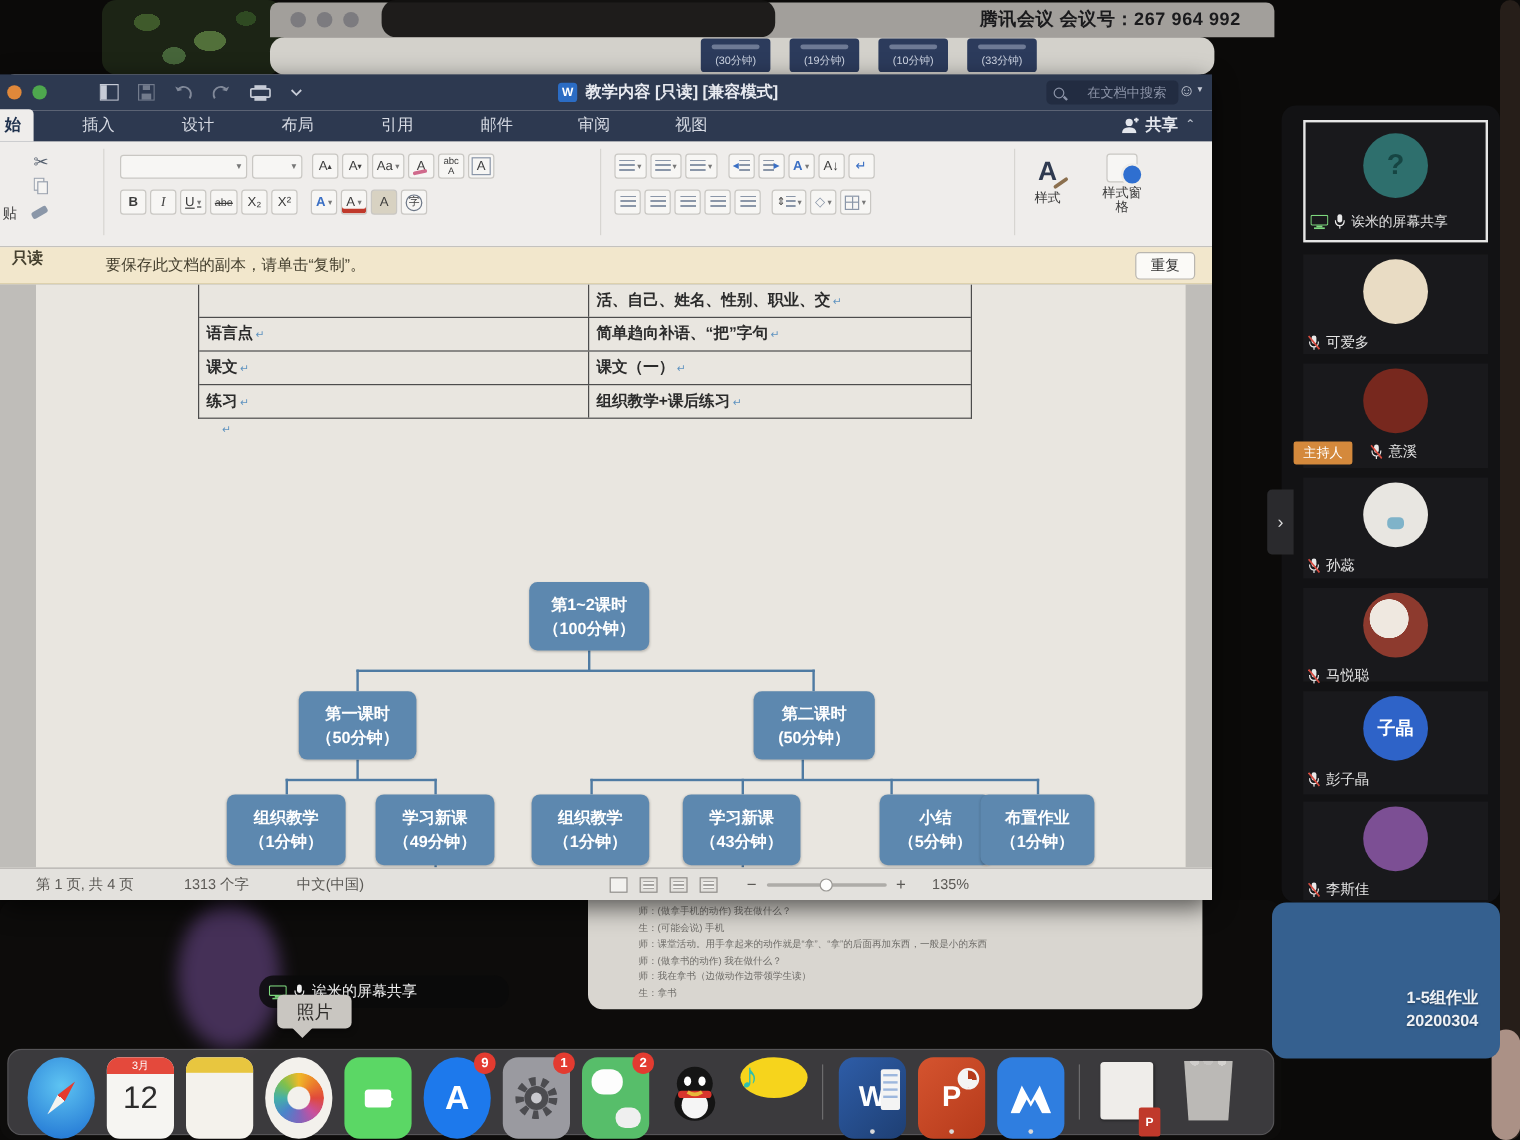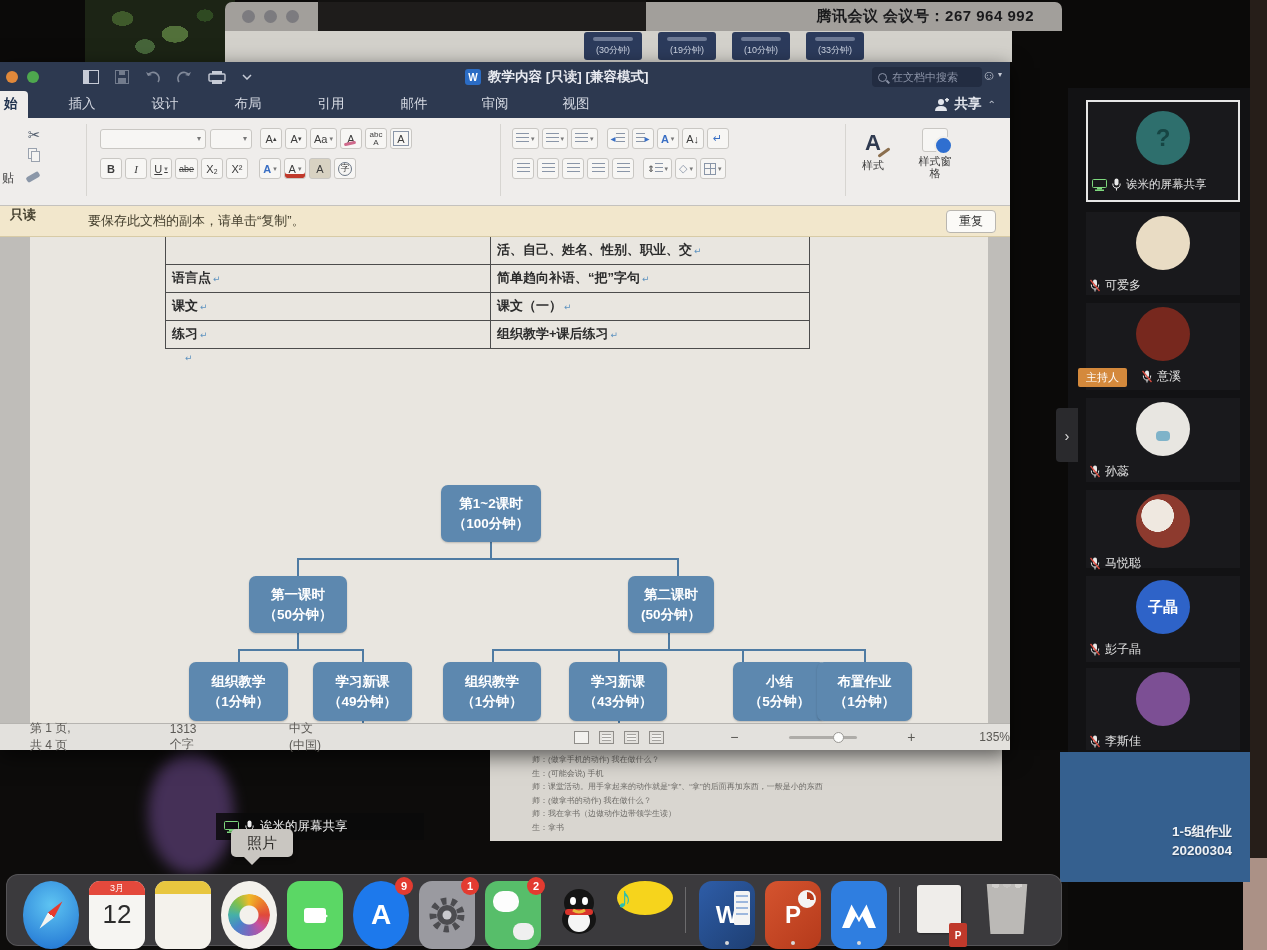--- a/index.html
+++ b/index.html
@@ -1,18 +1,18 @@
 <!DOCTYPE html>
 <html><head>
 <meta charset="utf-8">
 <style>
   html,body{margin:0;padding:0;background:#070606;}
   *{box-sizing:border-box;font-family:"Liberation Sans","DejaVu Sans",sans-serif;}
   #stage{position:relative;width:1267px;height:950px;overflow:hidden;background:#0b0a09;margin:0 auto;}
-  .abs{position:absolute;}
+  .abs{position:absolute;border-radius:12px;}
 
   
   .greenery{left:85px;top:0;width:150px;height:62px;background:
     radial-gradient(18px 12px at 25% 30%,#3f5a2b 0 60%,transparent 61%),
     radial-gradient(22px 14px at 60% 55%,#52703a 0 60%,transparent 61%),
     radial-gradient(14px 10px at 80% 25%,#2f4a22 0 60%,transparent 61%),
     radial-gradient(16px 12px at 40% 75%,#46653a 0 60%,transparent 61%),#1c2415;}
   .right-bezel{left:1250px;top:0;width:17px;height:950px;background:#261e19;}
   .pink-corner{left:1243px;top:858px;width:24px;height:92px;background:#ab9186;}
   .purple-blob{left:148px;top:752px;width:86px;height:122px;background:#53396b;border-radius:50%;filter:blur(7px);opacity:.8;}
@@ -33,21 +33,21 @@
   
   .word-window{left:0;top:62px;width:1010px;height:688px;background:#efedeb;box-shadow:0 6px 20px rgba(0,0,0,.6);}
   .w-titlebar{position:absolute;left:0;top:0;width:100%;height:30px;background:#2d3950;display:flex;align-items:center;}
   .tl{width:12px;height:12px;border-radius:50%;margin-left:9px;}
   .tl.orange{background:#e0883a;margin-left:6px;}
   .tl.green{background:#4ea84e;}
   .w-tools{display:flex;align-items:center;gap:16px;margin-left:44px;}
   .w-tools svg{display:block;}
   .w-doc-title{position:absolute;left:465px;top:0;height:30px;display:flex;align-items:center;gap:7px;color:#e8eaf0;font-size:13.5px;font-weight:bold;}
   .w-docicon{width:16px;height:16px;background:#2b6cc4;border-radius:3px;color:#fff;font-size:10px;font-weight:bold;display:flex;align-items:center;justify-content:center;}
-  .w-search{position:absolute;left:872px;top:5px;width:110px;height:20px;background:#222c41;border-radius:4px;display:flex;align-items:center;gap:5px;padding:0 6px;color:#8b93a7;font-size:11px;}
+  .w-search{position:absolute;left:872px;top:5px;width:110px;height:20px;background:#222c41;border-radius:4px;display:flex;align-items:center;gap:19px;padding:0 6px;color:#8b93a7;font-size:11px;}
   .mag{width:9px;height:9px;border:1.5px solid #8b93a7;border-radius:50%;position:relative;flex:0 0 auto;}
   .mag::after{content:"";position:absolute;left:7px;top:7px;width:4px;height:1.5px;background:#8b93a7;transform:rotate(45deg);}
   .w-smiley{position:absolute;right:8px;top:6px;color:#c6cbd6;font-size:14px;line-height:1;display:flex;align-items:center;gap:2px;}
   .w-smiley .dd{font-size:8px;}
 
   .w-tabs{position:absolute;left:0;top:30px;width:100%;height:26px;background:#2d3950;display:flex;align-items:flex-end;color:#d6dae3;font-size:13.5px;}
   .w-tab{padding:4px 13px 5px;cursor:default;}
   .w-tab.active{background:#efedeb;color:#20324e;border-radius:4px 4px 0 0;font-weight:bold;padding:4px 10px 5px;}
   .w-share{position:absolute;right:14px;top:33px;display:flex;align-items:center;gap:6px;color:#e3e6ec;font-size:13.5px;font-weight:bold;}
   .w-share .chev{font-size:10px;color:#aeb5c2;}
@@ -82,21 +82,21 @@
   .drow:first-child{border-top:none;}
   .dcell{font-size:13px;font-weight:bold;color:#2b2b2b;padding:4px 6px 5px;position:relative;}
   .dcell.c1{width:325px;border-right:1px solid #4c4c4c;}
   .dcell.c2{width:318px;}
   .ret{color:#5f93c0;font-size:9px;font-weight:normal;margin-left:2px;}
 
   
   .fc-box{position:absolute;background:#5d88af;border-radius:7px;color:#fff;font-weight:bold;display:flex;flex-direction:column;align-items:center;justify-content:center;text-align:center;font-size:13.5px;line-height:20px;box-shadow:0 1px 2px rgba(0,0,0,.2);}
   .fc-line{position:absolute;background:#4f7ba3;}
 
-  .w-status{position:absolute;left:0;top:661px;width:100%;height:27px;background:#e3e1dd;border-top:1px solid #b6b4b0;display:flex;align-items:center;font-size:12px;color:#5b5955;gap:42px;}
+  .w-status{position:absolute;left:0;top:661px;width:100%;height:27px;background:#e3e1dd;border-top:1px solid #b6b4b0;display:flex;align-items:center;font-size:12px;color:#5b5955;}
   .st-ic{width:15px;height:13px;border:1px solid #8f8d89;background:#f2f1ee;margin-right:10px;}
   .st-ic.lines{background:#f2f1ee repeating-linear-gradient(#a5a3a0 0 1px,transparent 1px 3px) content-box;padding:2px;}
   .zoom-track{width:100px;height:3px;background:#aeaca8;border-radius:2px;position:relative;margin:0 8px;}
   .zoom-knob{position:absolute;left:44px;top:-4px;width:11px;height:11px;border-radius:50%;background:#fdfdfc;border:1px solid #9a9894;}
 
   
   .script-panel{left:490px;top:735px;width:512px;height:106px;background:#d9d6d0;}
   .script-panel .ln{margin:0 0 0 42px;font-size:8px;color:#6e6c68;line-height:13.5px;white-space:nowrap;}
   .script-panel .ln:first-child{margin-top:18px;}
 
@@ -459,21 +459,21 @@
       <div class="fc-line" style="left:618px;top:484px;width:2px;height:17px;"></div>
 
       <div class="fc-box" style="left:441px;top:248px;width:100px;height:57px;">
           <span>第1~2课时</span>
           <span>（100分钟）</span>
         </div>
       <div class="fc-box" style="left:249px;top:339px;width:98px;height:57px;">
           <span>第一课时</span>
           <span>（50分钟）</span>
         </div>
-      <div class="fc-box" style="left:628px;top:339px;width:86px;height:57px;justify-content:center;">
+      <div class="fc-box" style="left:628px;top:339px;width:101px;height:57px;justify-content:center;">
           <span>第二课时</span>
           <span>(50分钟）</span>
         </div>
       <div class="fc-box" style="left:189px;top:425px;width:99px;height:59px;">
           <span>组织教学</span>
           <span>（1分钟）</span>
         </div>
       <div class="fc-box" style="left:313px;top:425px;width:99px;height:59px;">
           <span>学习新课</span>
           <span>（49分钟）</span>

